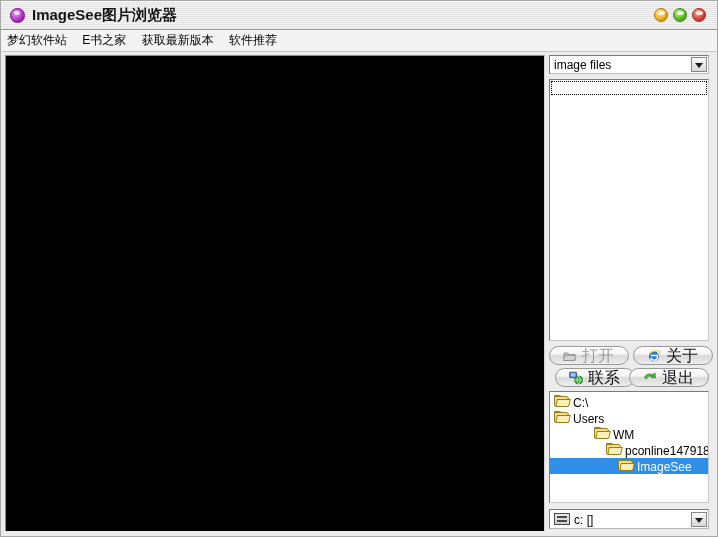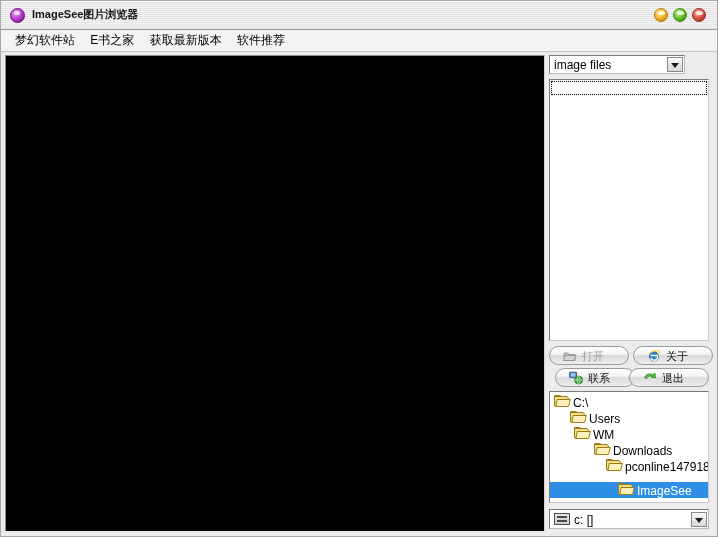--- a/index.html
+++ b/index.html
@@ -59,21 +59,21 @@
     position: absolute;
     left: 3px; top: 2px;
     width: 6px; height: 4px;
     border-radius: 50%;
     background: rgba(255,255,255,0.75);
   }
 
   #title-text {
     position: absolute;
     left: 31px; top: 5px;
-    font-size: 11px;
+    font-size: 15px;
     font-weight: bold;
     color: #151515;
     line-height: 17px;
     white-space: nowrap;
     letter-spacing: 0px;
   }
 
   .winbtn {
     position: absolute;
     top: 7px;
@@ -93,21 +93,20 @@
   #btn-close{ left: 691px; background: radial-gradient(circle at 38% 32%, #ffc0b4 0%, #e0544a 45%, #ab2a22 85%, #821c16 100%); border: 1px solid #9e2a22; }
 
   
   #menubar {
     position: absolute;
     left: 0; top: 29px;
     width: 716px; height: 22px;
     background: #f3f3f3;
     border-bottom: 1px solid #c6c6c6;
     box-sizing: border-box;
-    padding-left: 8px;
   }
   .menu-item {
     display: inline-block;
     font-size: 12px;
     line-height: 21px;
     color: #000;
     padding: 0 6px;
     white-space: nowrap;
     cursor: default;
   }
@@ -128,21 +127,21 @@
   #right-panel {
     position: absolute;
     left: 548px; top: 54px;
     width: 166px; height: 477px;
   }
 
   
   #filter-combo {
     position: absolute;
     left: 0; top: 0;
-    width: 136px; height: 19px;
+    width: 160px; height: 19px;
     background: #ffffff;
     border: 1px solid #7b7b7b;
     border-right-color: #b9b9b9;
     border-bottom-color: #b9b9b9;
     box-sizing: border-box;
   }
   #filter-combo .cb-text {
     position: absolute;
     left: 4px; top: 2px;
     font-size: 12px;
@@ -192,21 +191,21 @@
     height: 19px;
     border-radius: 10px;
     background: linear-gradient(to bottom, #ffffff 0%, #f4f4f4 42%, #d9d9d9 52%, #eeeeee 100%);
     border: 1px solid #9a9a9a;
     box-sizing: border-box;
     cursor: default;
   }
   .aqua-btn .btn-label {
     position: absolute;
     left: 32px; top: 2px;
-    font-size: 11px;
+    font-size: 16px;
     line-height: 14px;
     color: #111;
     white-space: nowrap;
   }
   .aqua-btn.disabled .btn-label { color: #9d9d9d; }
   .aqua-btn .btn-ico {
     position: absolute;
     left: 13px; top: 2px;
     width: 14px; height: 14px;
   }
@@ -398,33 +397,30 @@
       <svg class="btn-ico" viewBox="0 0 14 14">
         <path d="M1.5 6.5 C3 3 7 2 9.5 3.8 L12 2 L12.4 7 L7.6 6 L9.6 5 C7.6 4.2 4.6 5 3.4 7.8 Z" fill="#4fbf3a" stroke="#237a16" stroke-width="0.7" stroke-linejoin="round"></path>
       </svg>
       <span class="btn-label">退出</span>
     </div>
 
     <div id="dir-tree">
       <div class="tree-row" style="padding-left:4px;">
         <span class="folder"><span class="ftab"></span><span class="fback"></span><span class="fopen"></span></span><span class="lbl">C:\</span>
       </div>
-      <div class="tree-row" style="padding-left:20px;">
+      <div class="tree-row" style="padding-left:4px;">
         <span class="folder"><span class="ftab"></span><span class="fback"></span><span class="fopen"></span></span><span class="lbl">Users</span>
       </div>
-      <div class="tree-row" style="padding-left:24px;">
+      <div class="tree-row" style="padding-left:44px;">
         <span class="folder"><span class="ftab"></span><span class="fback"></span><span class="fopen"></span></span><span class="lbl">WM</span>
-      </div>
-      <div class="tree-row" style="padding-left:44px;">
-        <span class="folder"><span class="ftab"></span><span class="fback"></span><span class="fopen"></span></span><span class="lbl">Downloads</span>
       </div>
       <div class="tree-row" style="padding-left:56px;">
         <span class="folder"><span class="ftab"></span><span class="fback"></span><span class="fopen"></span></span><span class="lbl">pconline1479182315965</span>
       </div>
-      <div class="tree-row selected" style="padding-left:68px;margin-top:8px;">
+      <div class="tree-row selected" style="padding-left:68px;">
         <span class="folder"><span class="ftab"></span><span class="fback"></span><span class="fopen"></span></span><span class="lbl">ImageSee</span>
       </div>
     </div>
 
     <div id="drive-combo">
       <div id="drive-icon">
           <div class="slot"></div>
         </div>
       <div id="drive-text">c: []</div>
       <div class="cb-arrow-box" style="top:2px;">

